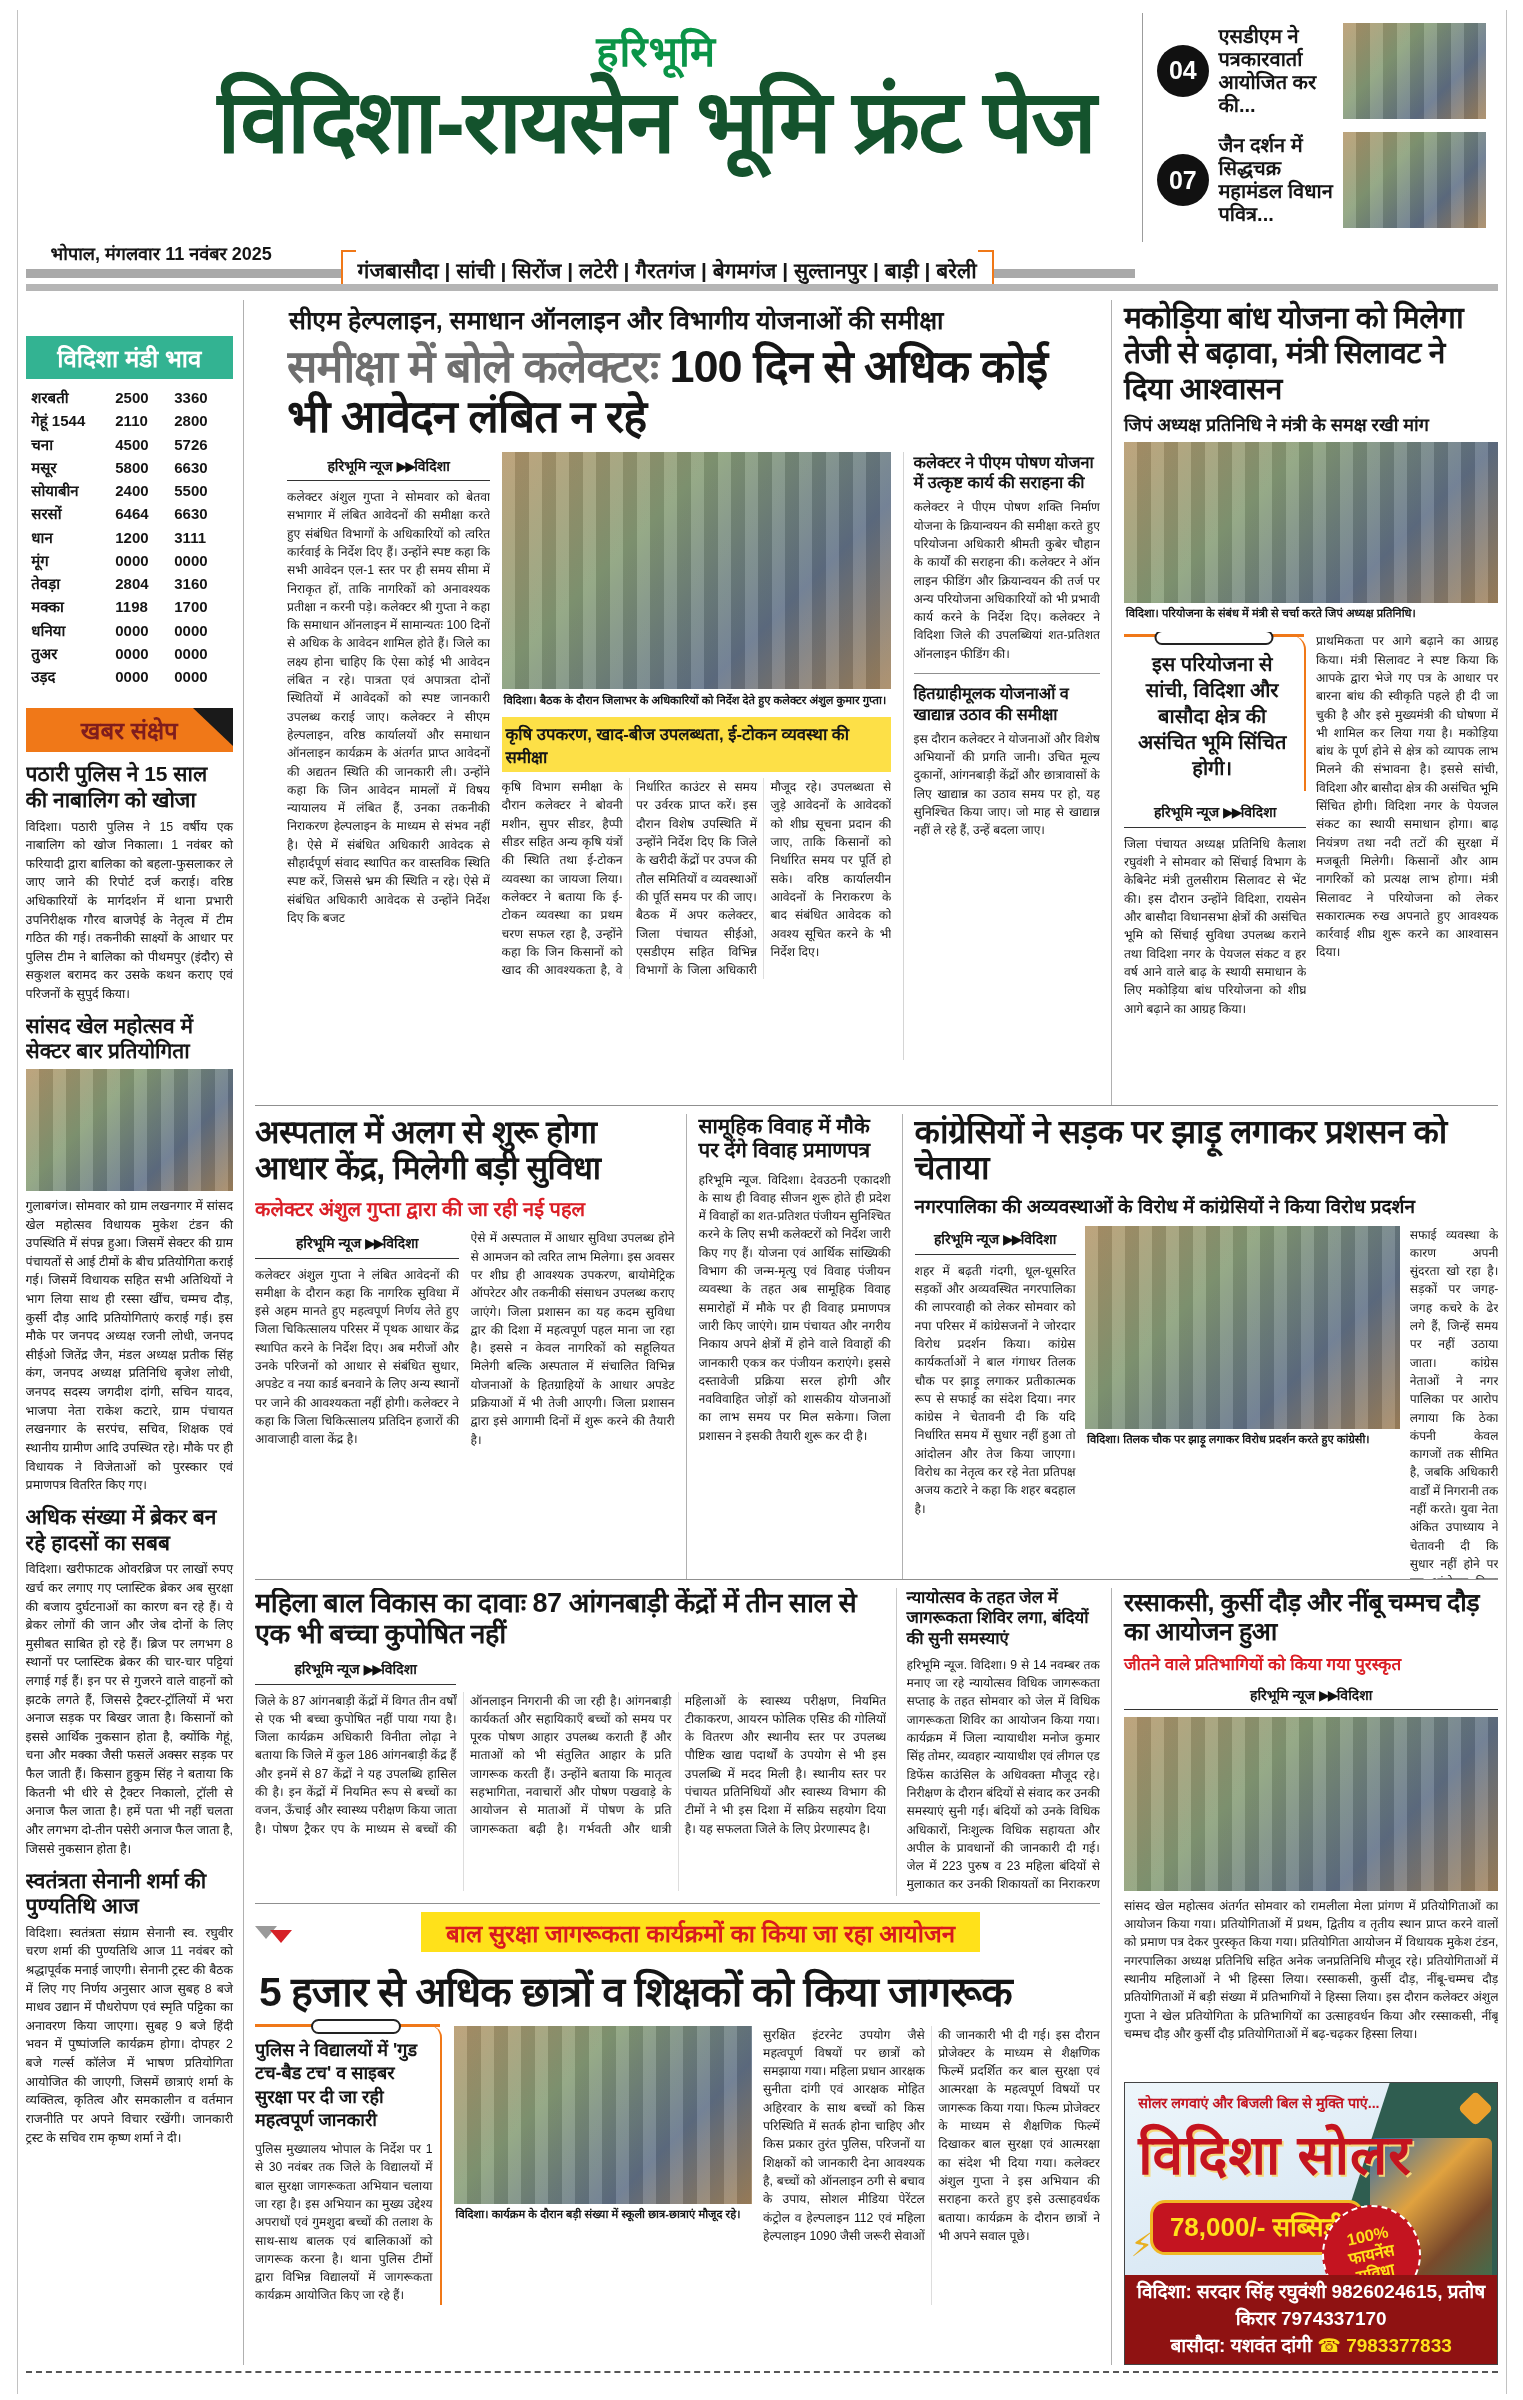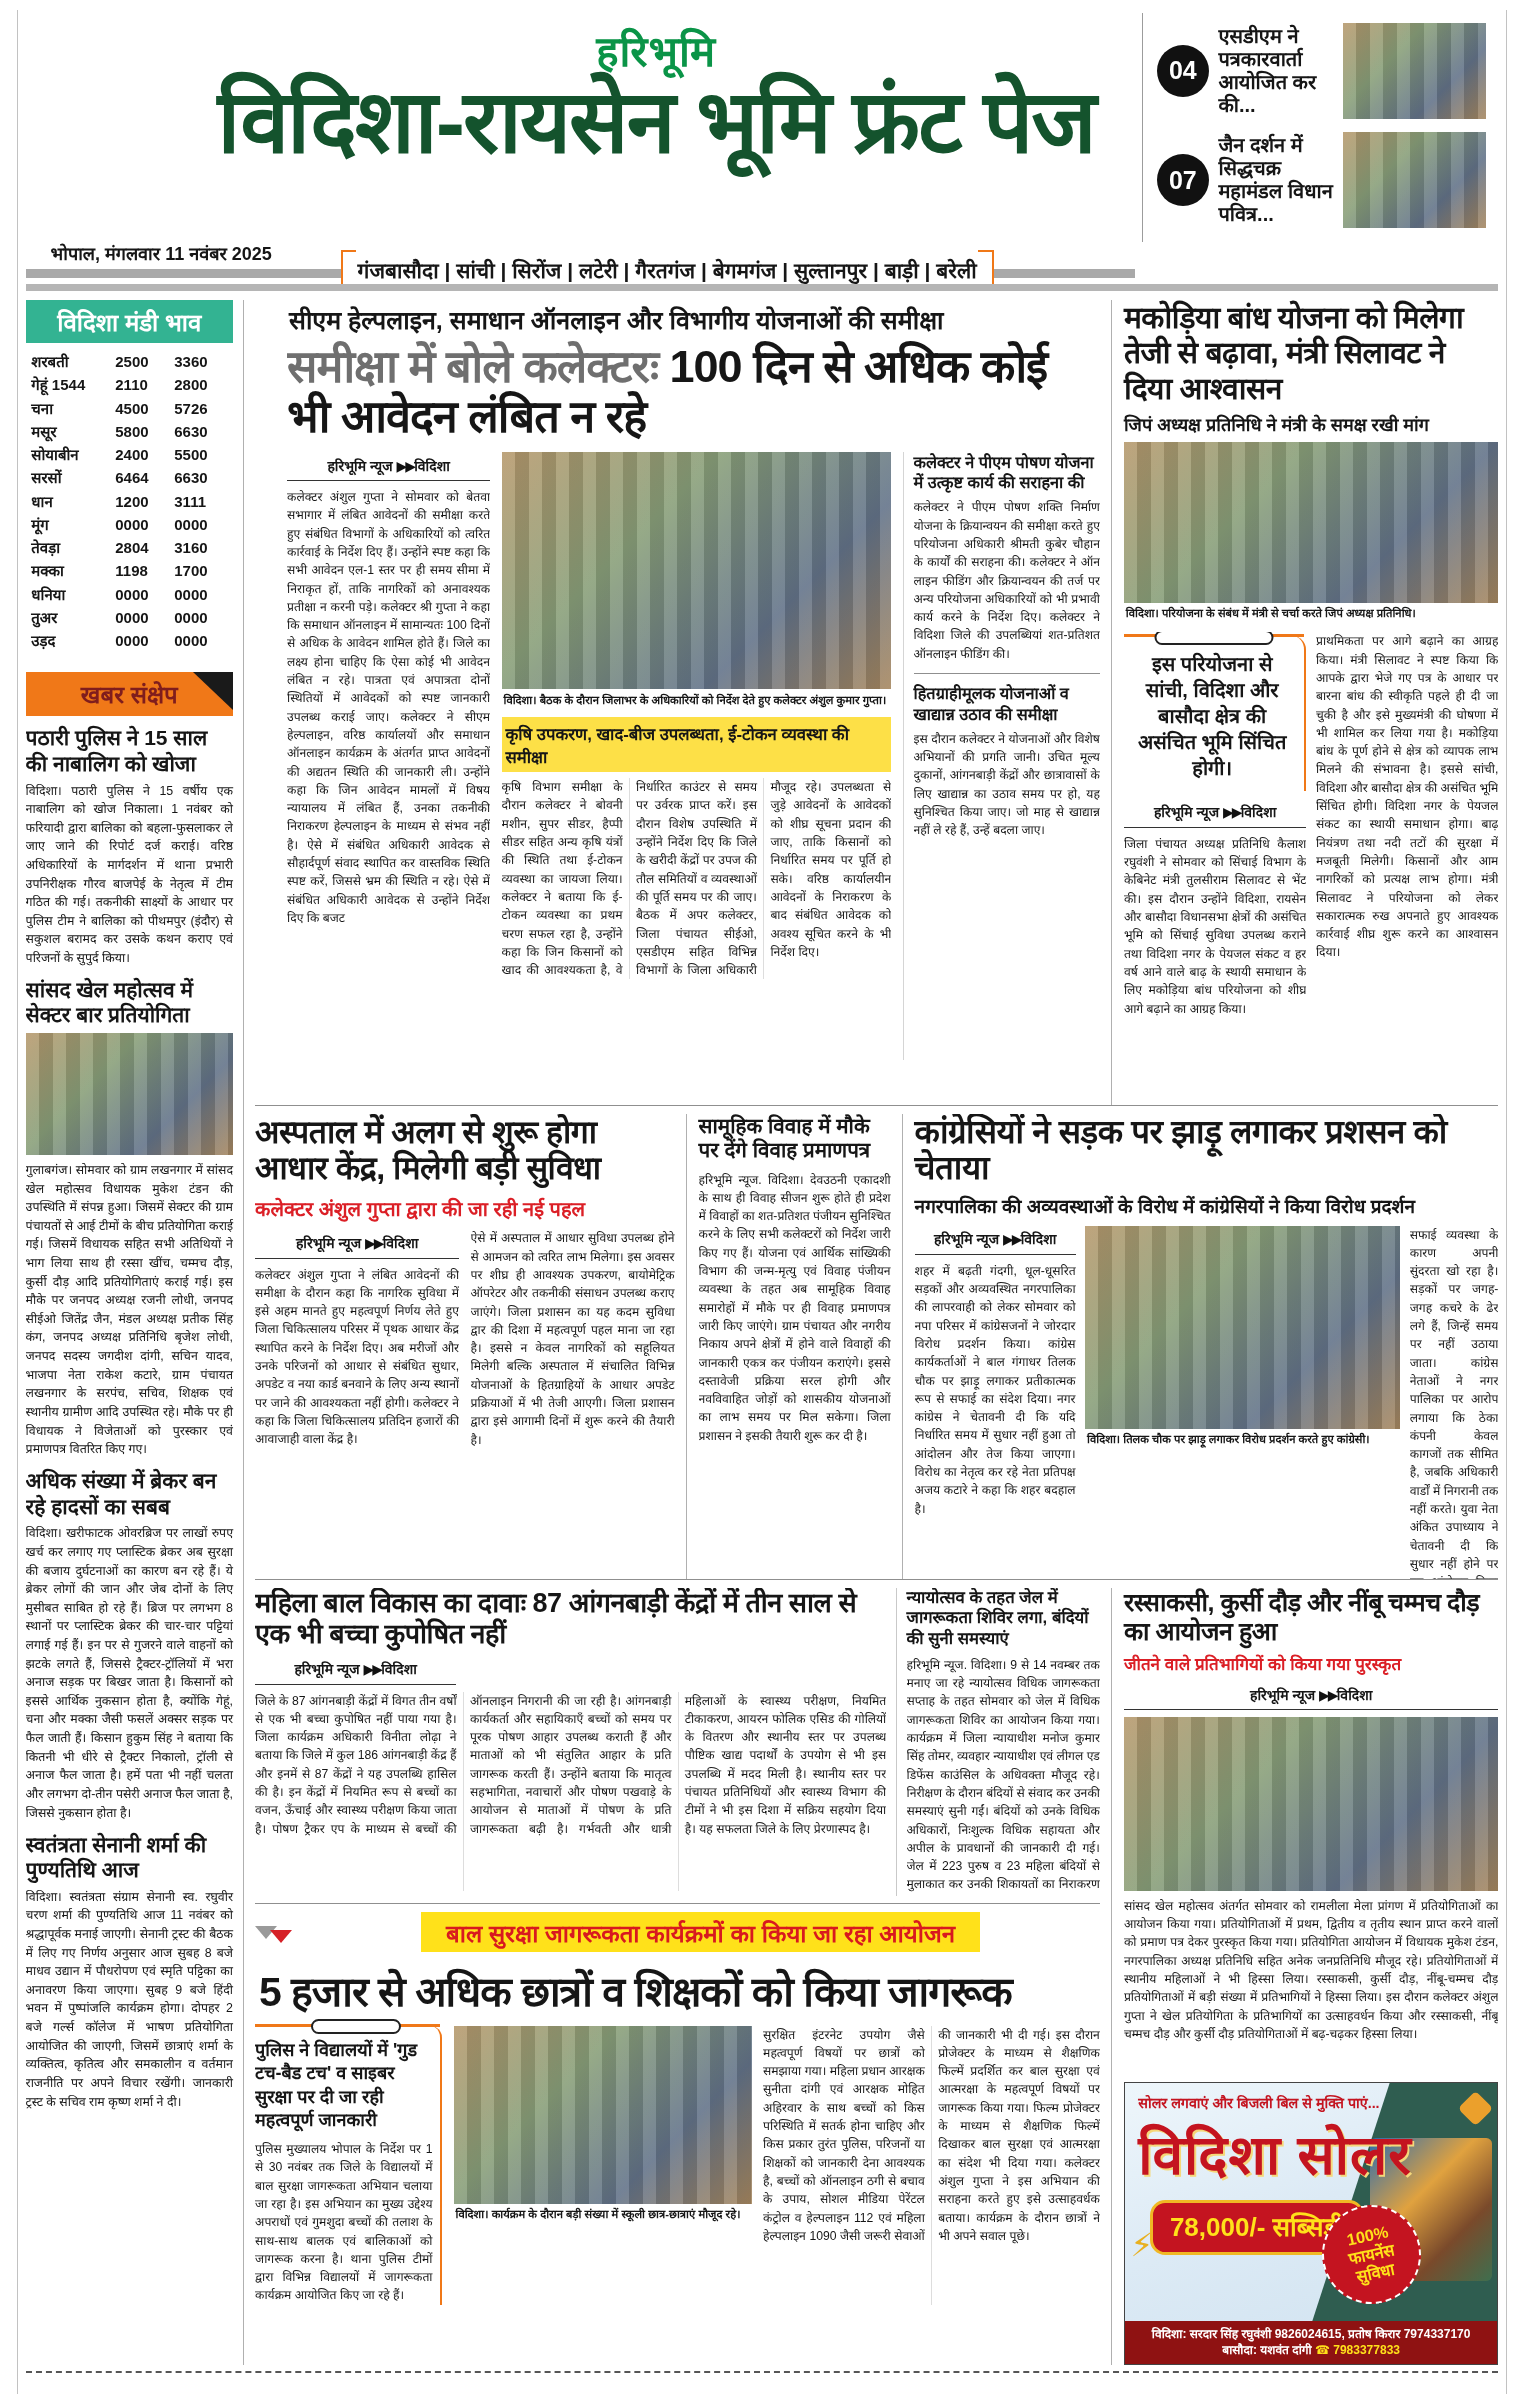--- a/index.html
+++ b/index.html
@@ -32,21 +32,21 @@
   .ph:after { content:""; position:absolute; inset:0;
     background:repeating-linear-gradient(90deg,rgba(255,255,255,.10) 0 13.4px,rgba(0,0,0,.10) 13.4px 27px); }
   .header-rule { position:absolute; left:0; right:0; top:271px; height:6.7px; background:#b5b5b5; }
 
   
   .content { display:flex; height:2065px; margin-top:7.6px; }
   .sidebar { width:218px; flex:0 0 218px; border-right:1px solid #b0b0b0; padding-right:9.6px; overflow:hidden; }
   .main { flex:1; padding-left:11.5px; display:flex; flex-direction:column; overflow:hidden; }
 
   
-  .mandi-head { background:#33b392; color:#fff; text-align:center; font-weight:bold; font-size:24px; padding:4.8px 0; }
+  .mandi-head { background:#33b392; color:#fff; text-align:center; font-weight:bold; font-size:24px; padding:4.8px 0;margin-top:36px; }
   .mandi { font-size:15px; font-weight:bold; padding:7.6px 1.9px 3.8px 5.7px; }
   .mandi-row { display:flex; line-height:1.55; }
   .mandi-row span:nth-child(1){ width:84px; }
   .mandi-row span:nth-child(2){ width:59px; }
   .mandi-row span:nth-child(3){ width:55px; }
   .briefs-head { position:relative; background:#f07818; color:#7f1d1d; font-weight:bold; font-size:24px;
     text-align:center; padding:5.7px 0; margin:15.3px 0 9.6px 0; }
   .briefs-head:after { content:""; position:absolute; right:0; top:0; border-top:38px solid #1a1a1a; border-left:40px solid transparent; }
   .brief-title { font-weight:bold; font-size:21px; line-height:1.2; margin:9.6px 0 5.7px 0; }
   .brief-body { font-size:12.4px; line-height:1.5; text-align:justify; }
@@ -148,21 +148,21 @@
   .ad-tag { position:absolute; left:13.4px; top:9.6px; color:#c41420; font-weight:bold; font-size:14.3px; }
   .ad-brand { position:absolute; left:13.4px; top:32.5px; color:#c41420; font-weight:bold; font-size:55px; letter-spacing:1px;
     text-shadow:1.9px 1.9px 0 #f5d87a; }
   .ad-offer { position:absolute; left:25px; top:117px; background:#c41420; border:3.8px solid #f0b824; border-radius:15.3px;
     color:#ffe11a; font-weight:bold; font-size:26px; text-align:center; line-height:1.15; padding:9.6px 17px; }
   .ad-badge { position:absolute; left:197px; top:122px; width:99px; height:99px; background:#c41420; border:2.9px dashed #fff;
     border-radius:50%; color:#ffe11a; font-weight:bold; font-size:16.3px; display:flex; align-items:center; justify-content:center;
     text-align:center; transform:rotate(-12deg); line-height:1.15; padding:5.7px; }
   .ad-bolt { position:absolute; left:5.7px; top:143px; color:#e8b020; font-size:32.5px; }
   .ad-contacts { position:absolute; left:0; right:0; bottom:0; background:#8f1212; color:#fff; font-weight:bold;
-    font-size:12px; text-align:center; padding:4.8px 3.8px; line-height:1.4; }
+    font-size:19px; text-align:center; padding:4.8px 3.8px; line-height:1.4; }
   .ad-contacts .y { color:#ffe11a; }
 
   .footer-dash { border-top:2.4px dashed #555; margin-top:5.7px; }
 </style>
 </head>
 <body>
 
 <div class="page">
 <div class="frame">
 

